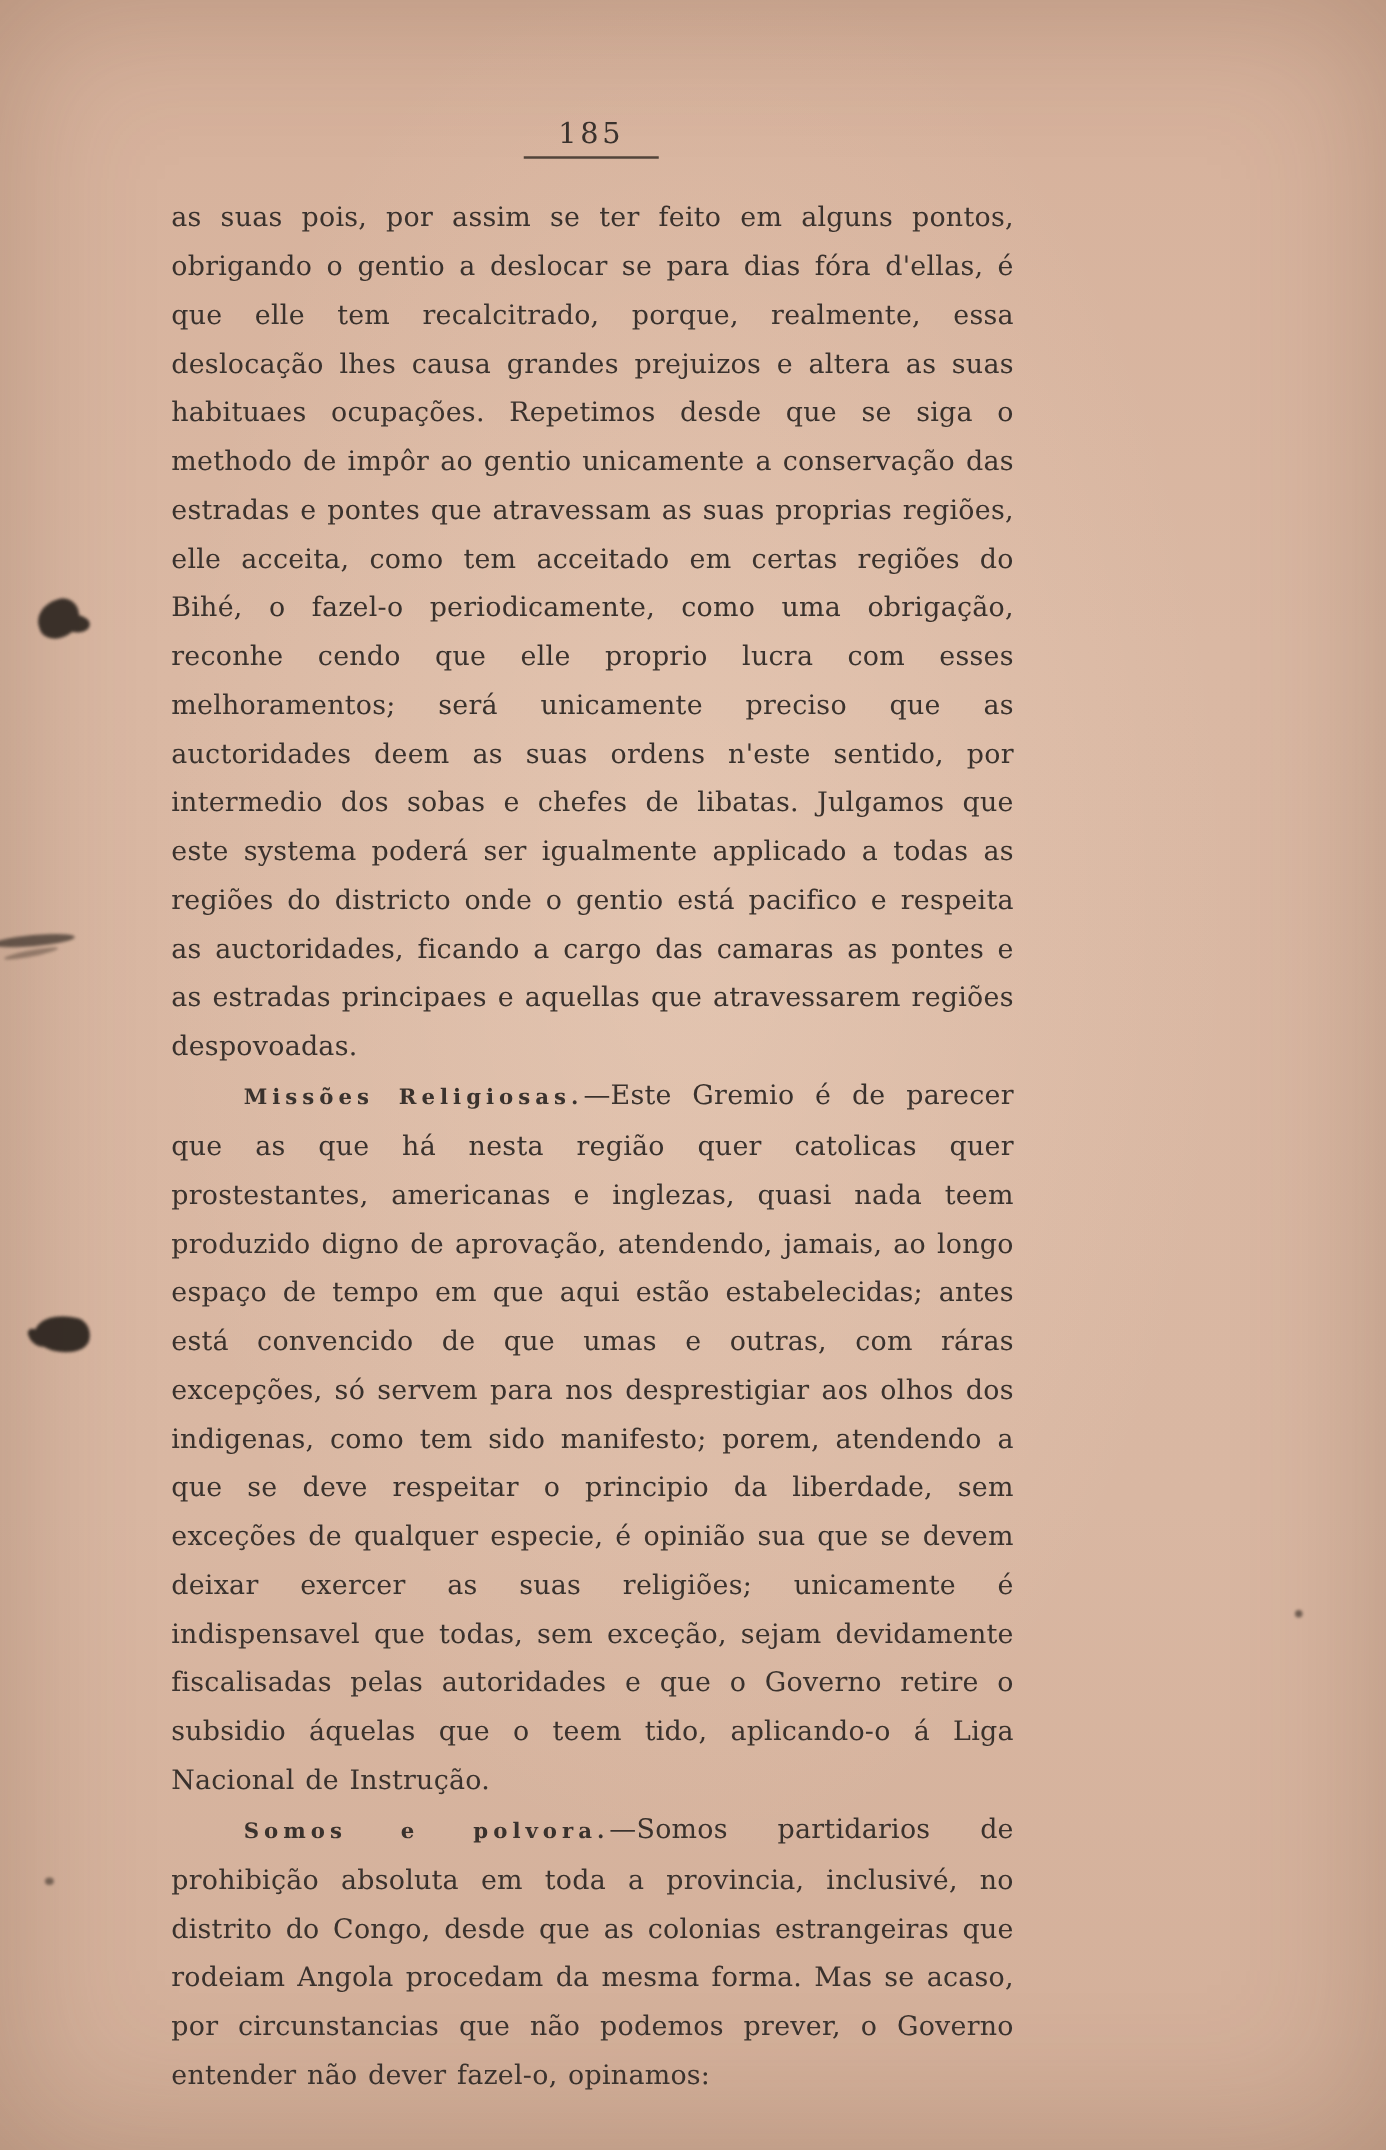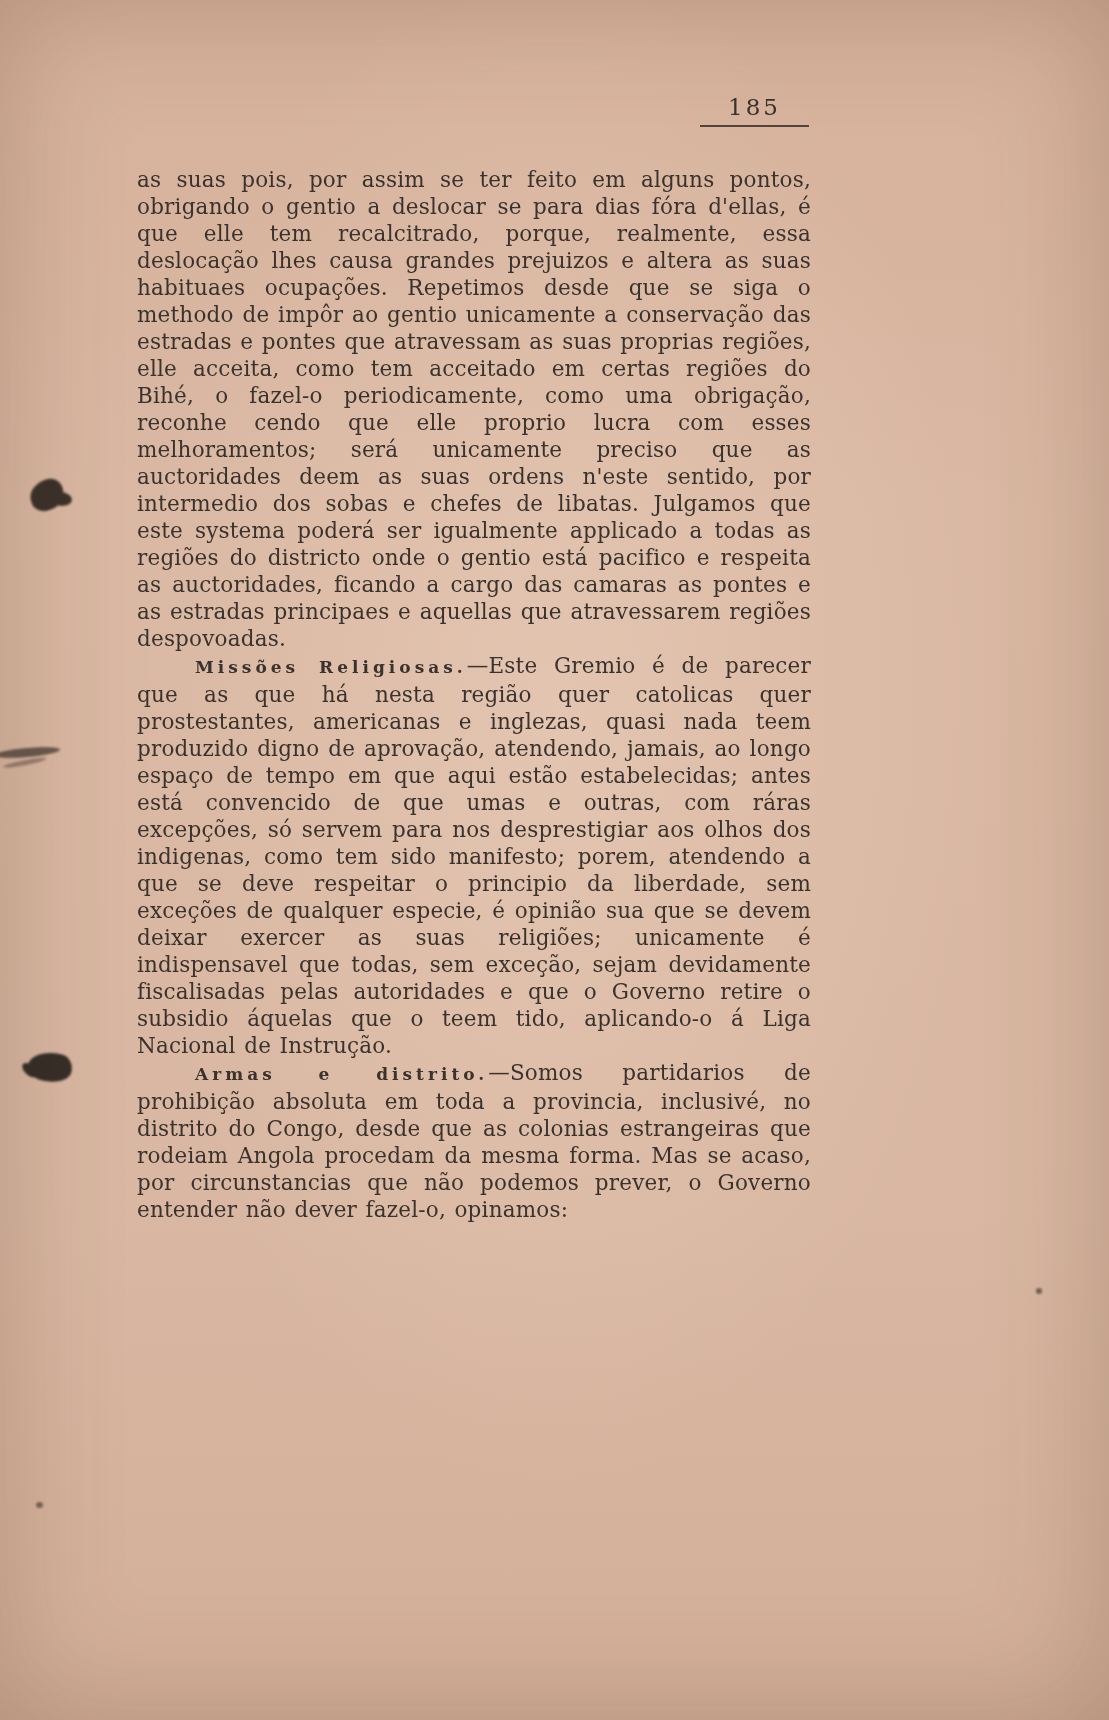--- a/index.html
+++ b/index.html
@@ -23,36 +23,36 @@
     box-shadow: inset 0 0 120px rgba(94,62,40,0.28);
     overflow: hidden;
     font-family: "DejaVu Serif", "Liberation Serif", serif;
     color: var(--ink);
   }
   .page-number-wrap {
     position: absolute;
     top: 94px;
     left: 137px;
     width: 672px;
-    text-align: right;
+    text-align: center;
   }
   .page-number {
     display: inline-block;
     font-size: 23px;
     letter-spacing: 3px;
     padding: 0 28px 5px 28px;
     border-bottom: 2px solid rgba(58,48,40,0.85);
   }
   .text-block {
     position: absolute;
-    top: 166px;
+    top: 155px;
     left: 137px;
     width: 674px;
     font-size: 21.5px;
-    line-height: 27px;
+    line-height: 39px;
     text-align: justify;
     letter-spacing: 0.2px;
     word-spacing: 1.5px;
   }
   .para {
     margin: 0;
     text-indent: 58px;
   }
   .para.no-indent {
     text-indent: 0;
@@ -160,21 +160,21 @@
 
     <p class="para no-indent">
       <span>as suas pois, por assim se ter feito em alguns pontos, obrigando o gentio a deslocar se para dias fóra d'ellas, é que elle tem recalcitrado, porque, realmente, essa deslocação lhes causa grandes prejuizos e altera as suas habituaes ocupações. Repetimos desde que se siga o methodo de impôr ao gentio unicamente a conservação das estradas e pontes que atravessam as suas proprias regiões, elle acceita, como tem acceitado em certas regiões do Bihé, o fazel-o periodicamente, como uma obrigação, reconhe cendo que elle proprio lucra com esses melhoramentos; será unicamente preciso que as auctoridades deem as suas ordens n'este sentido, por intermedio dos sobas e chefes de libatas. Julgamos que este systema poderá ser igualmente applicado a todas as regiões do districto onde o gentio está pacifico e respeita as auctoridades, ficando a cargo das camaras as pontes e as estradas principaes e aquellas que atravessarem regiões despovoadas.</span>
     </p>
 
     <p class="para">
       <span class="section-heading">Missões Religiosas.</span><span>—Este Gremio é de parecer que as que há nesta região quer catolicas quer prostestantes, americanas e inglezas, quasi nada teem produzido digno de aprovação, atendendo, jamais, ao longo espaço de tempo em que aqui estão estabelecidas; antes está convencido de que umas e outras, com ráras excepções, só servem para nos desprestigiar aos olhos dos indigenas, como tem sido manifesto; porem, atendendo a que se deve respeitar o principio da liberdade, sem exceções de qualquer especie, é opinião sua que se devem deixar exercer as suas religiões; unicamente é indispensavel que todas, sem exceção, sejam devidamente fiscalisadas pelas autoridades e que o Governo retire o subsidio áquelas que o teem tido, aplicando-o á Liga Nacional de Instrução.</span>
     </p>
 
     <p class="para">
-      <span class="section-heading">Armas e distrito.</span><span>—Somos partidarios de prohibição absoluta em toda a provincia, inclusivé, no distrito do Congo, desde que as colonias estrangeiras que rodeiam Angola procedam da mesma forma. Mas se acaso, por circunstancias que não podemos prever, o Governo entender não dever fazel-o, opinamos:</span>
+      <span class="section-heading">Somos e polvora.</span><span>—Somos partidarios de prohibição absoluta em toda a provincia, inclusivé, no distrito do Congo, desde que as colonias estrangeiras que rodeiam Angola procedam da mesma forma. Mas se acaso, por circunstancias que não podemos prever, o Governo entender não dever fazel-o, opinamos:</span>
     </p>
 
   </div>
 
   <div class="smudge smudge-arrow"></div>
   <div class="smudge smudge-dash"></div>
   <div class="smudge smudge-blob"></div>
   <div class="smudge speck-1"></div>
   <div class="smudge speck-2"></div>
 

